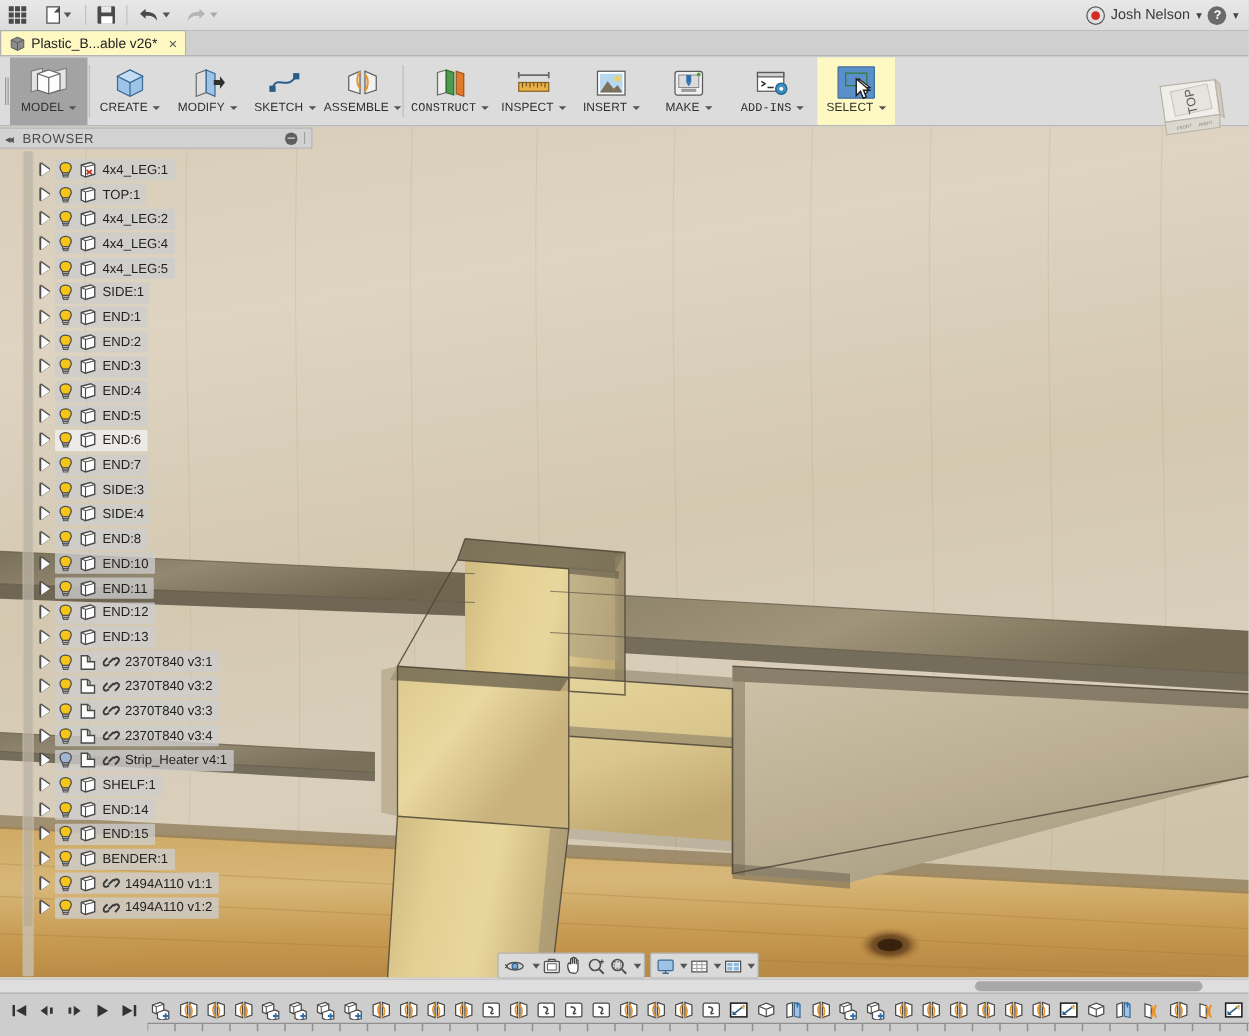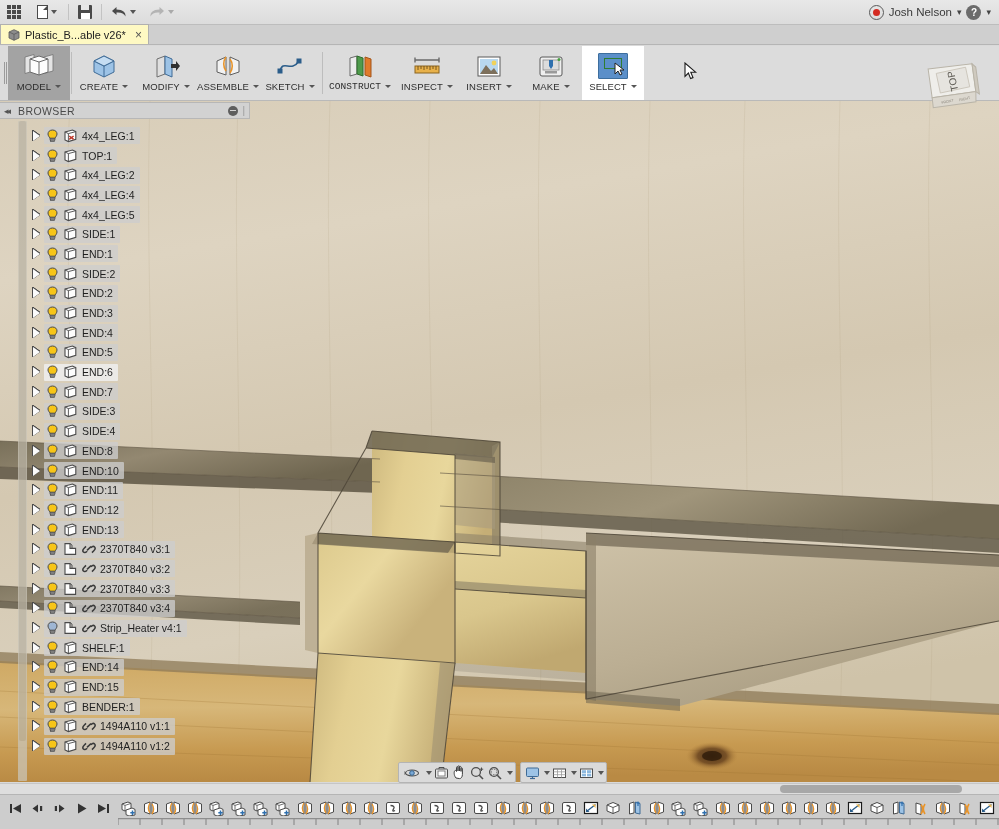--- a/index.html
+++ b/index.html
@@ -399,42 +399,42 @@
     </div>
     <div class="rib-label">
       <span>MODIFY</span>
         <span class="caret"></span>
     </div>
   </div>
 
   <div class="rib-item">
     <div class="rib-glyph">
       <svg width="30" height="26" viewBox="0 0 30 26">
+        <path d="M5 18 C8 6, 16 20, 24 8" fill="none" stroke="#2b5d8a" stroke-width="1.6"></path>
+        <rect x="2.5" y="15.5" width="5" height="5" fill="#2b5d8a"></rect>
+        <rect x="21.5" y="5.5" width="5" height="5" fill="#2b5d8a"></rect>
+      </svg>
+    </div>
+    <div class="rib-label">
+      <span>SKETCH</span>
+        <span class="caret"></span>
+    </div>
+  </div>
+
+  <div class="rib-item">
+    <div class="rib-glyph">
+      <svg width="30" height="26" viewBox="0 0 30 26">
         <path d="M13 4 L13 22 L4 19 L4 8 Z" fill="#f2f2f2" stroke="#5e5e5e" stroke-width="1"></path>
         <path d="M17 4 L17 22 L26 19 L26 8 Z" fill="#f2f2f2" stroke="#5e5e5e" stroke-width="1"></path>
         <path d="M13 4 C10 8, 10 14, 13 18" fill="none" stroke="#e8942a" stroke-width="1.6"></path>
         <path d="M17 6 C20 10, 20 16, 17 20" fill="none" stroke="#e8942a" stroke-width="1.6"></path>
       </svg>
     </div>
     <div class="rib-label">
       <span>ASSEMBLE</span>
-        <span class="caret"></span>
-    </div>
-  </div>
-
-  <div class="rib-item">
-    <div class="rib-glyph">
-      <svg width="30" height="26" viewBox="0 0 30 26">
-        <path d="M5 18 C8 6, 16 20, 24 8" fill="none" stroke="#2b5d8a" stroke-width="1.6"></path>
-        <rect x="2.5" y="15.5" width="5" height="5" fill="#2b5d8a"></rect>
-        <rect x="21.5" y="5.5" width="5" height="5" fill="#2b5d8a"></rect>
-      </svg>
-    </div>
-    <div class="rib-label">
-      <span>SKETCH</span>
         <span class="caret"></span>
     </div>
   </div>
   <div class="rib-sep"></div>
 
   <div class="rib-item wide">
     <div class="rib-glyph">
       <svg width="32" height="26" viewBox="0 0 32 26">
         <path d="M6 5 L13 3 L13 21 L6 23 Z" fill="#ececec" stroke="#6a6a6a" stroke-width="1"></path>
         <path d="M13 3 L19 5 L19 23 L13 21 Z" fill="#4f9b4c" stroke="#2f6b2d" stroke-width="1"></path>
@@ -486,22 +486,38 @@
         <rect x="9" y="18" width="12" height="2.5" fill="#9a9a9a"></rect>
         <circle cx="23" cy="6.5" r="1.5" fill="#46a03f"></circle>
       </svg>
     </div>
     <div class="rib-label">
       <span>MAKE</span>
         <span class="caret"></span>
     </div>
   </div>
 
-
-  <div class="rib-item" style="background:#ffffff;">
+  <div class="rib-item wide">
+    <div class="rib-glyph">
+      <svg width="32" height="26" viewBox="0 0 32 26">
+        <rect x="4" y="5" width="21" height="15" fill="#fff" stroke="#5a5a5a" stroke-width="1"></rect>
+        <rect x="4" y="5" width="21" height="3.5" fill="#cfcfcf" stroke="#5a5a5a" stroke-width="1"></rect>
+        <path d="M7 12 L10 14 L7 16" fill="none" stroke="#333" stroke-width="1.2"></path>
+        <path d="M12 17 L17 17" stroke="#333" stroke-width="1.2"></path>
+        <circle cx="23" cy="18" r="4.5" fill="#3c8dc4" stroke="#23608b" stroke-width="1"></circle>
+        <circle cx="23" cy="18" r="1.6" fill="#fff"></circle>
+      </svg>
+    </div>
+    <div class="rib-label">
+      <span>ADD-INS</span>
+        <span class="caret"></span>
+    </div>
+  </div>
+
+  <div class="rib-item" style="background:#fef9c3;">
     <div class="rib-glyph">
       <span class="sel-tile">
         <span class="rect"></span>
         <svg width="12" height="14" viewBox="0 0 12 14" style="position:absolute;left:15px;top:8px;">
           <path d="M1 1 L1 12 L4 9 L6 13 L8 12 L6 8 L10 8 Z" fill="#fff" stroke="#222" stroke-width="1"></path>
         </svg>
       </span>
     </div>
     <div class="rib-label">
       <span>SELECT</span>
@@ -649,37 +665,20 @@
         <span class="bulb"><svg width="13" height="14" viewBox="0 0 13 14">
     <path d="M6.5 1 C3.6 1 2 2.9 2 5 C2 6.8 3.4 7.9 3.9 9.2 L9.1 9.2 C9.6 7.9 11 6.8 11 5 C11 2.9 9.4 1 6.5 1 Z" fill="#f7c518" stroke="#4a4a4a" stroke-width="1"></path>
     <rect x="4" y="9.4" width="5" height="1.5" fill="#bdbdbd" stroke="#4a4a4a" stroke-width=".7"></rect>
     <rect x="4.6" y="11.2" width="3.8" height="1.4" fill="#bdbdbd" stroke="#4a4a4a" stroke-width=".7"></rect>
   </svg></span>
         <span class="comp-ico"><svg width="15" height="14" viewBox="0 0 15 14">
     <path d="M2 3 L9.5 1 L12.8 2.6 L12.8 10.4 L5.4 12.6 L2 11 Z" fill="#fdfdfd" stroke="#4a4a4a" stroke-width="1.1"></path>
     <path d="M2 3 L5.4 4.6 L12.8 2.6 M5.4 4.6 L5.4 12.6" fill="none" stroke="#4a4a4a" stroke-width=".9"></path>
   </svg></span>
         <span class="tr-label">END:1</span>
-      </span>
-    </div>
-    <div class="tr">
-      <span class="disc">
-        <span class="tri"></span>
-      </span>
-      <span class="row-chip">
-        <span class="bulb"><svg width="13" height="14" viewBox="0 0 13 14">
-    <path d="M6.5 1 C3.6 1 2 2.9 2 5 C2 6.8 3.4 7.9 3.9 9.2 L9.1 9.2 C9.6 7.9 11 6.8 11 5 C11 2.9 9.4 1 6.5 1 Z" fill="#f7c518" stroke="#4a4a4a" stroke-width="1"></path>
-    <rect x="4" y="9.4" width="5" height="1.5" fill="#bdbdbd" stroke="#4a4a4a" stroke-width=".7"></rect>
-    <rect x="4.6" y="11.2" width="3.8" height="1.4" fill="#bdbdbd" stroke="#4a4a4a" stroke-width=".7"></rect>
-  </svg></span>
-        <span class="comp-ico"><svg width="15" height="14" viewBox="0 0 15 14">
-    <path d="M2 3 L9.5 1 L12.8 2.6 L12.8 10.4 L5.4 12.6 L2 11 Z" fill="#fdfdfd" stroke="#4a4a4a" stroke-width="1.1"></path>
-    <path d="M2 3 L5.4 4.6 L12.8 2.6 M5.4 4.6 L5.4 12.6" fill="none" stroke="#4a4a4a" stroke-width=".9"></path>
-  </svg></span>
-        <span class="tr-label">SIDE:2</span>
       </span>
     </div>
     <div class="tr">
       <span class="disc">
         <span class="tri"></span>
       </span>
       <span class="row-chip">
         <span class="bulb"><svg width="13" height="14" viewBox="0 0 13 14">
     <path d="M6.5 1 C3.6 1 2 2.9 2 5 C2 6.8 3.4 7.9 3.9 9.2 L9.1 9.2 C9.6 7.9 11 6.8 11 5 C11 2.9 9.4 1 6.5 1 Z" fill="#f7c518" stroke="#4a4a4a" stroke-width="1"></path>
     <rect x="4" y="9.4" width="5" height="1.5" fill="#bdbdbd" stroke="#4a4a4a" stroke-width=".7"></rect>

